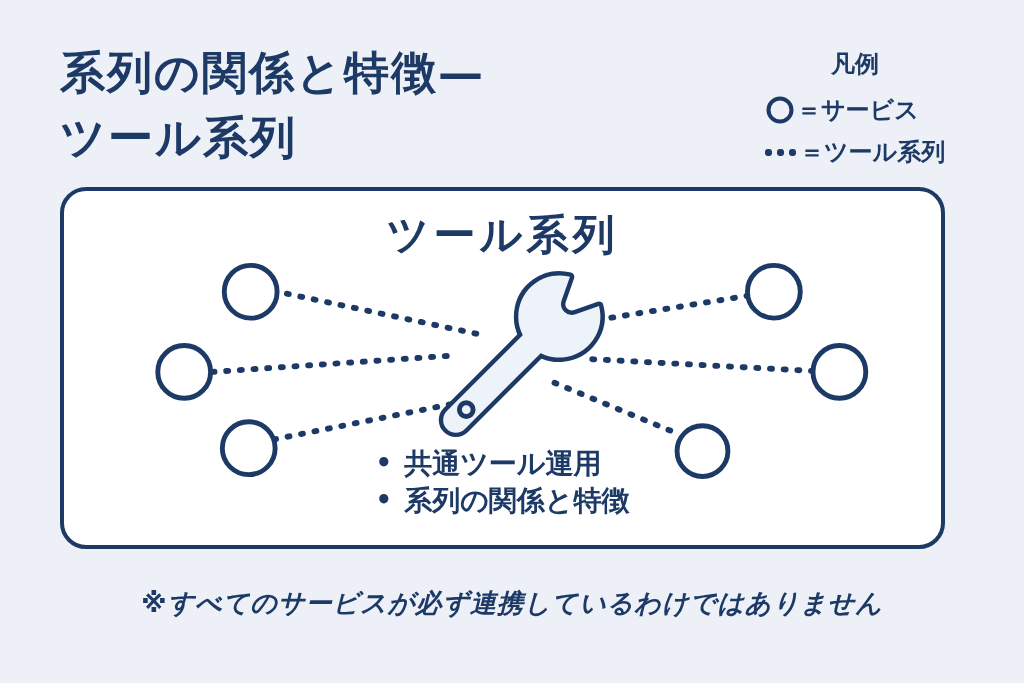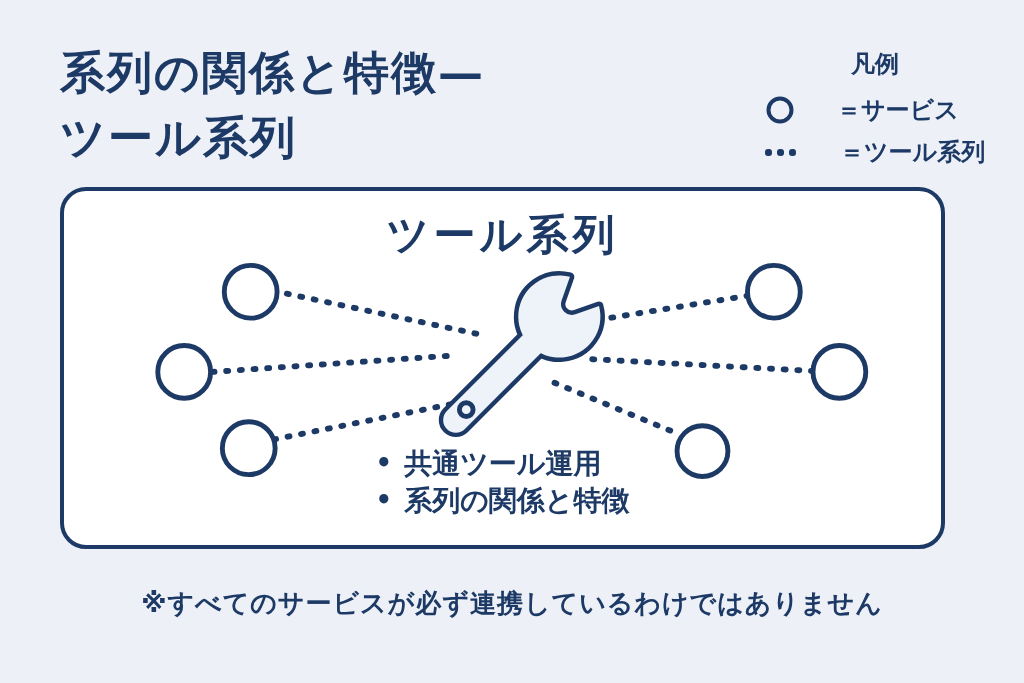--- a/index.html
+++ b/index.html
@@ -25,21 +25,21 @@
     font-size:45px;font-weight:800;line-height:1.45;
     letter-spacing:2px;
   }
 
   
   .legend{
     position:absolute;left:765px;top:48px;
     font-size:24px;font-weight:800;
   }
   .legend-heading{margin-bottom:14px;text-align:center;}
-  .legend-item{display:flex;align-items:center;margin-top:10px;height:32px;gap:40px;}
+  .legend-item{display:flex;align-items:center;margin-top:10px;height:32px;}
   .legend-symbol{display:inline-flex;align-items:center;margin-right:2px;}
   .legend-dots{display:inline-flex;gap:5px;margin-right:4px;}
   .legend-dots i{width:7px;height:7px;border-radius:3px;background:var(--navy);}
 
   
   .diagram-box{
     position:absolute;left:60px;top:187px;width:885px;height:362px;
     background:var(--box-bg);
     border:4px solid var(--navy);
     border-radius:26px;
@@ -63,21 +63,21 @@
     white-space:nowrap;
     list-style:none;
   }
   .bullet-line{display:flex;align-items:center;}
   .bullet-marker{margin-right:12px;font-size:26px;}
 
   
   .footnote{
     position:absolute;left:0;right:0;top:586px;
     text-align:center;
-    font-size:26px;font-weight:800;letter-spacing:1px;
+    font-size:26px;font-weight:800;letter-spacing:1px;font-style:italic;
   }
 </style>
 </head>
 <body>
 
 <div class="page">
 
   <div class="main-title">
     <div>系列の関係と特徴—</div>
     <div>ツール系列</div>

